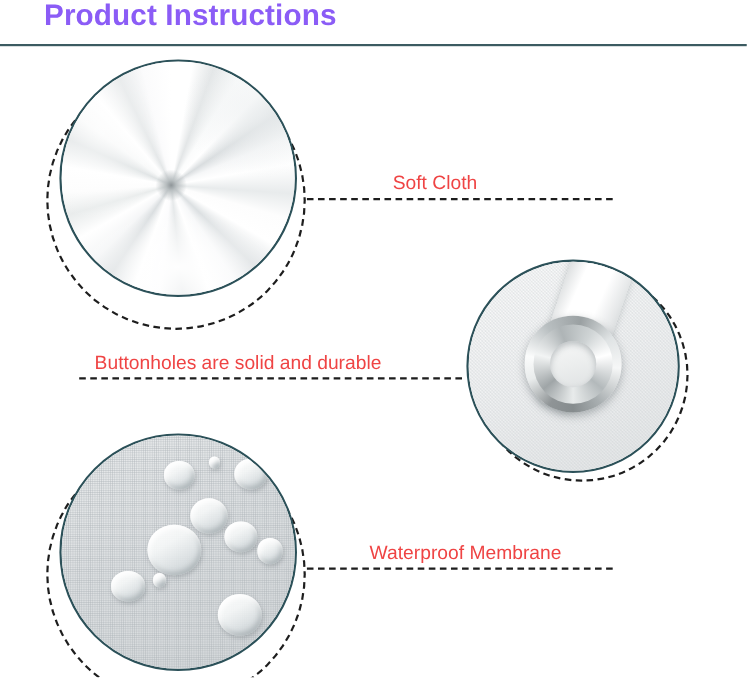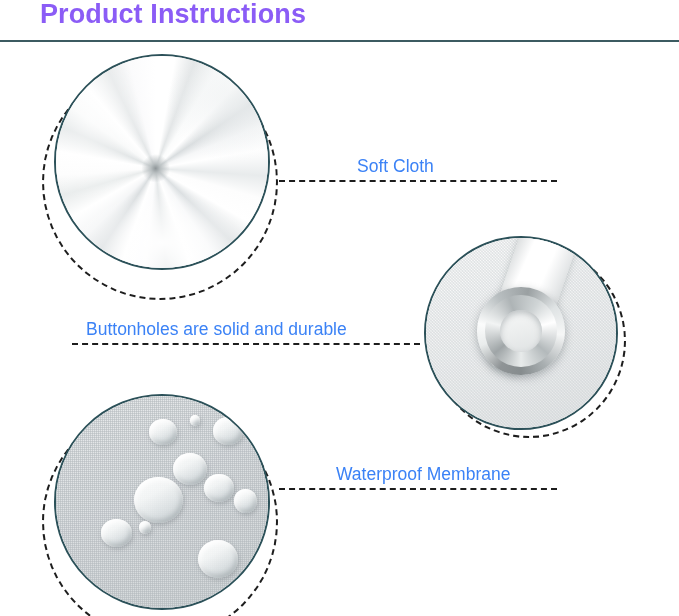--- a/index.html
+++ b/index.html
@@ -69,21 +69,21 @@
   }
 
   
   .callout {
     position: absolute;
   }
   .callout-label {
     position: absolute;
     bottom: 7px;
     font-size: 17.5px;
-    color: #3b82f6;
+    color: #ef4444;
     white-space: nowrap;
     line-height: 1;
   }
   .callout-rule {
     position: absolute;
     left: 0;
     bottom: 0;
     height: 0;
     border-top: 2px dashed #1d1d1d;
   }
@@ -244,19 +244,19 @@
         <div class="drop" style="left:55%; top:27%;  width:16%; height:15%;"></div>
         <div class="drop" style="left:37%; top:38%;  width:23%; height:22%;"></div>
         <div class="drop" style="left:70%; top:37%;  width:14%; height:13%;"></div>
         <div class="drop" style="left:84%; top:44%;  width:11%; height:11%;"></div>
         <div class="drop" style="left:21%; top:58%;  width:15%; height:13%;"></div>
         <div class="drop" style="left:39%; top:59%;  width:6%;  height:6%;"></div>
         <div class="drop" style="left:67%; top:68%;  width:19%; height:18%;"></div>
       </div>
     </div>
 
-    <div class="callout" style="left:279px; top:448px; width:278px; height:42px;">
+    <div class="callout" style="left:279px; top:476px; width:278px; height:42px;">
       <div class="callout-rule" style="width:278px;"></div>
       <div class="callout-label" style="left:57px;">Waterproof Membrane</div>
     </div>
   </div>
 
 </div>
 
 </body></html>

